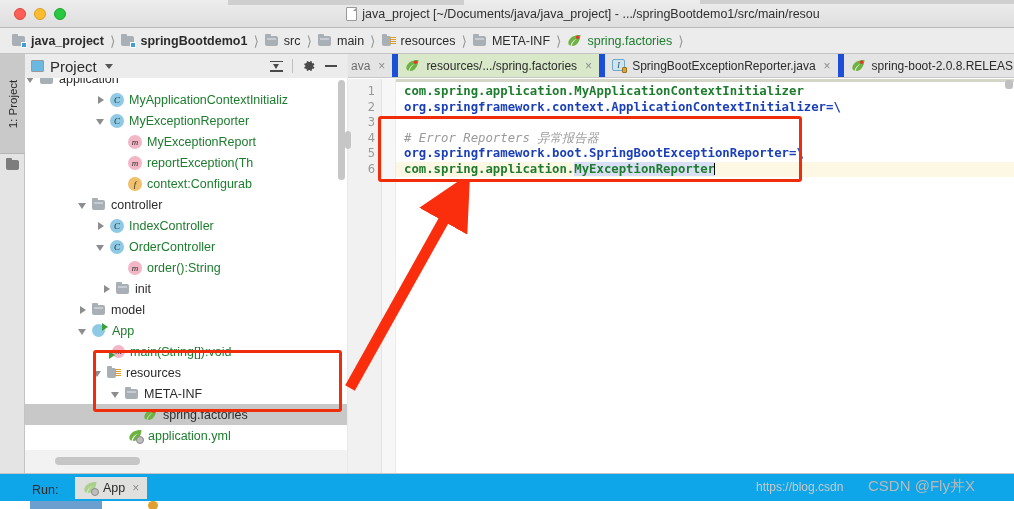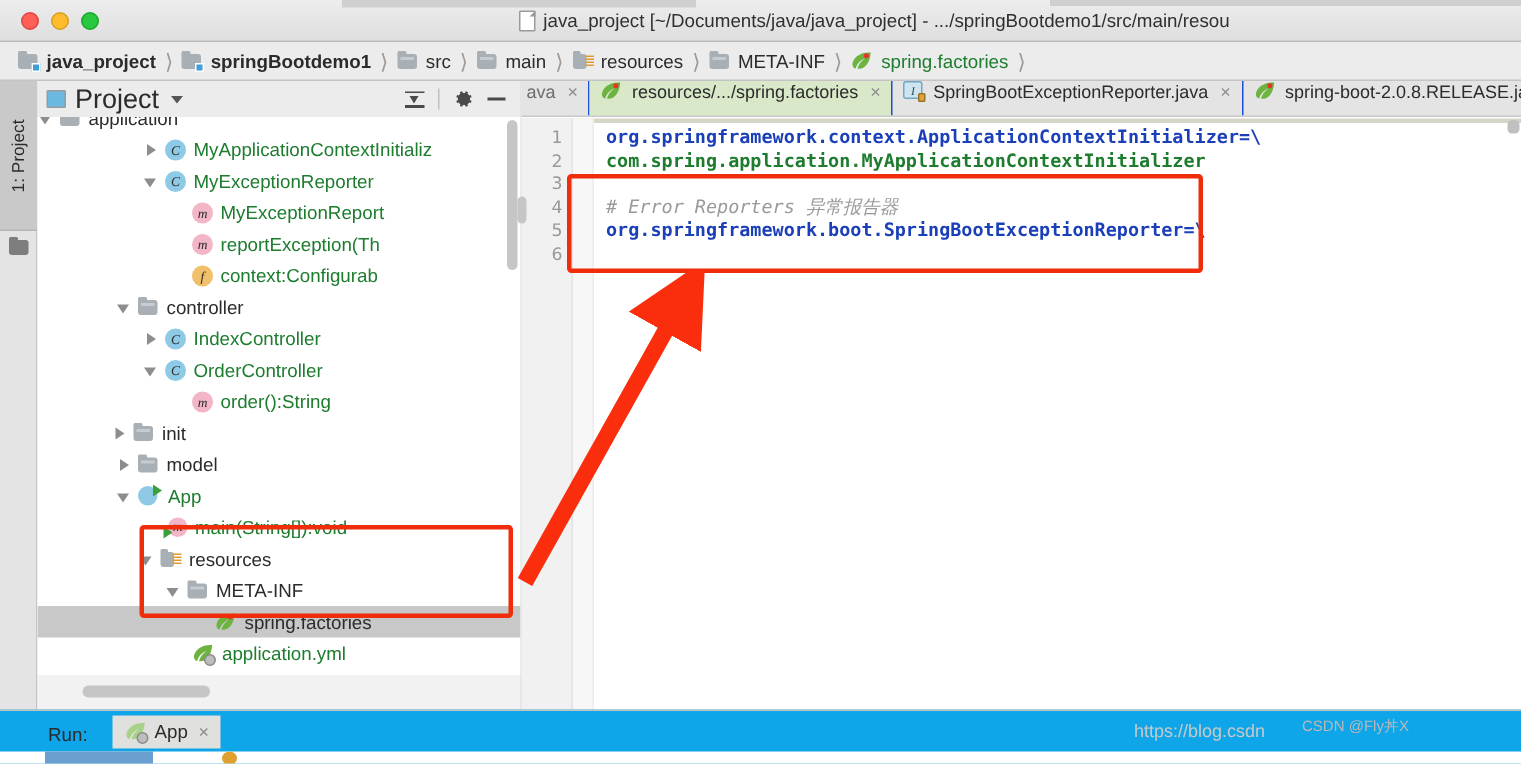--- a/index.html
+++ b/index.html
@@ -104,21 +104,21 @@
 
   
   .projpanel {
     position: absolute; left: 25px; top: 54px; width: 322px; height: 419px;
     background: #f2f2f2; border-right: 1px solid #c4c4c4;
   }
   .proj-header {
     position: absolute; left: 0; top: 0; width: 322px; height: 24px;
     background: #ececec; display: flex; align-items: center; padding: 0 6px;
   }
-  .proj-title { display: flex; align-items: center; gap: 6px; font-size: 18px; color: #2b2b2b; }
+  .proj-title { display: flex; align-items: center; gap: 6px; font-size: 15px; color: #2b2b2b; }
   .blue-sq { width: 13px; height: 12px; background: #6bb8e0; border: 1px solid #9a9a9a; border-radius: 1px; }
   .caret-dn { width: 0; height: 0; border-left: 4px solid transparent; border-right: 4px solid transparent;
     border-top: 5px solid #555; margin-left: 2px; }
   .hdr-tools { margin-left: auto; display: flex; align-items: center; gap: 9px; padding-right: 4px; }
   .ico-collapse { width: 13px; height: 13px; position: relative; }
   .ico-collapse::before { content:""; position:absolute; left:0; top:1px; width:13px; height:1.5px; background:#4a4a4a; }
   .ico-collapse::after { content:""; position:absolute; left:0; bottom:1px; width:13px; height:1.5px; background:#4a4a4a; }
   .ico-collapse i { position:absolute; left:3px; top:4px; width:0; height:0;
     border-left:3.5px solid transparent; border-right:3.5px solid transparent; border-top:5px solid #4a4a4a; }
   .vsep { width: 1px; height: 14px; background: #c0c0c0; }
@@ -183,23 +183,23 @@
   
   .editorwrap {
     position: absolute; left: 348px; top: 54px; width: 666px; height: 419px; background: #fff;
   }
   .tabbar {
     position: absolute; left: 0; top: 0; width: 666px; height: 24px;
     background: #e4e4e4; border-bottom: 1px solid #c7c7c7;
     display: flex; align-items: stretch; overflow: hidden;
   }
   .etab {
-    display: flex; align-items: flex-start; gap: 6px; padding: 0 7px;
+    display: flex; align-items: center; gap: 6px; padding: 0 7px;
     font-size: 12px; color: #2b2b2b; white-space: nowrap;
-    border-right: 1px solid #1d4ed8;
+    border-right: 6px solid #1d4ed8;
   }
   .etab.active { background: #d8e8c8; }
   .etab.partial { color: #6d6d6d; padding-left: 3px; }
   .tab-x { color: #8d8d8d; font-size: 12px; margin-left: 2px; }
   .ji { width: 14px; height: 13px; position: relative; flex: none; }
   .ji .box { position:absolute; left:0; top:0; width:13px; height:12px; border:1px solid #6fa8c8;
     background:#cfe4ef; border-radius:2px; display:flex; align-items:center; justify-content:center;
     font-size:8px; color:#1c4f6b; font-family:"Liberation Serif", serif; font-style:italic; }
   .ji .lock { position:absolute; right:-1px; bottom:-1px; width:5px; height:6px; background:#d9a441;
     border:1px solid #9a7320; border-radius:1px; }
@@ -249,21 +249,21 @@
     position: absolute; left: 75px; top: 3px; height: 22px; display: flex; align-items: center; gap: 5px;
     padding: 0 8px; background: #e0e0de; font-size: 12.5px; color: #2b2b2b;
   }
   .bottom-strip { position: absolute; left: 0; top: 27px; width: 1014px; height: 9px; background: #fff; }
   .bs-a { position:absolute; left:30px; top:0; width:72px; height:9px; background:#6a9fd0; }
   .bs-b { position:absolute; left:148px; top:0; width:10px; height:9px; background:#e0a030; border-radius:50%; }
 
   
   .wm { position: absolute; pointer-events: none; white-space: nowrap; }
   #wm-url { left: 756px; top: 480px; font-size: 12px; color: #c9c9c9; }
-  #wm-csdn { left: 868px; top: 477px; font-size: 10px; color: #b9b9b9; }
+  #wm-csdn { left: 868px; top: 477px; font-size: 15px; color: #b9b9b9; }
 </style>
 </head>
 <body>
 
 <div id="root">
 
   <div class="titlebar">
     <div class="traffic">
       <div class="dot red"></div>
       <div class="dot yellow"></div>
@@ -438,21 +438,21 @@
         <span class="arrow down"></span>
         <span class="badge c">C</span>
         <span class="tlabel green-t">OrderController</span>
       </div>
 
       <div class="trow" style="padding-left:103px;">
         <span class="badge m">m</span>
         <span class="tlabel green-t">order():String</span>
       </div>
 
-      <div class="trow" style="padding-left:49px;">
+      <div class="trow" style="padding-left:76px;">
         <span class="arrow right"></span>
         <span class="ic ic-folder">
             <span class="f"></span>
             <span class="hl"></span>
           </span>
         <span class="tlabel dark-t">init</span>
       </div>
 
       <div class="trow" style="padding-left:52px;">
         <span class="arrow right"></span>
@@ -588,25 +588,26 @@
         <div class="gline">4</div>
         <div class="gline">5</div>
         <div class="gline">6</div>
         <div class="gutter-handle"></div>
       </div>
 
       <div class="foldcol"></div>
 
       <div class="codearea">
         <div style="height:5px;"></div>
+        <div class="cline"><span class="v">com.spring.application.MyApplicationContextInitializer</span></div>
         <div class="cline"><span class="k">org.springframework.context.ApplicationContextInitializer</span><span class="k">=\</span></div>
-        <div class="cline"><span class="v">com.spring.application.MyApplicationContextInitializer</span></div>
         <div class="cline">&nbsp;</div>
         <div class="cline"><span class="cm"># Error Reporters 异常报告器</span></div>
         <div class="cline"><span class="k">org.springframework.boot.SpringBootExceptionReporter</span><span class="k">=\</span></div>
+        <div class="cline cur"><span class="v">com.spring.application.</span><span class="v selbg">MyExceptionReporter</span><span class="caret"></span></div>
       </div>
     </div>
   </div>
 
   <div class="redbox" id="redbox-editor"></div>
   <div class="redbox" id="redbox-tree"></div>
   <svg class="arrow-svg" viewBox="0 0 190 220">
     <defs>
       <marker id="ah" markerWidth="5" markerHeight="5" refX="2" refY="2.5" orient="auto">
         <path d="M0,0 L5,2.5 L0,5 z" fill="#fa2e0c"></path>

